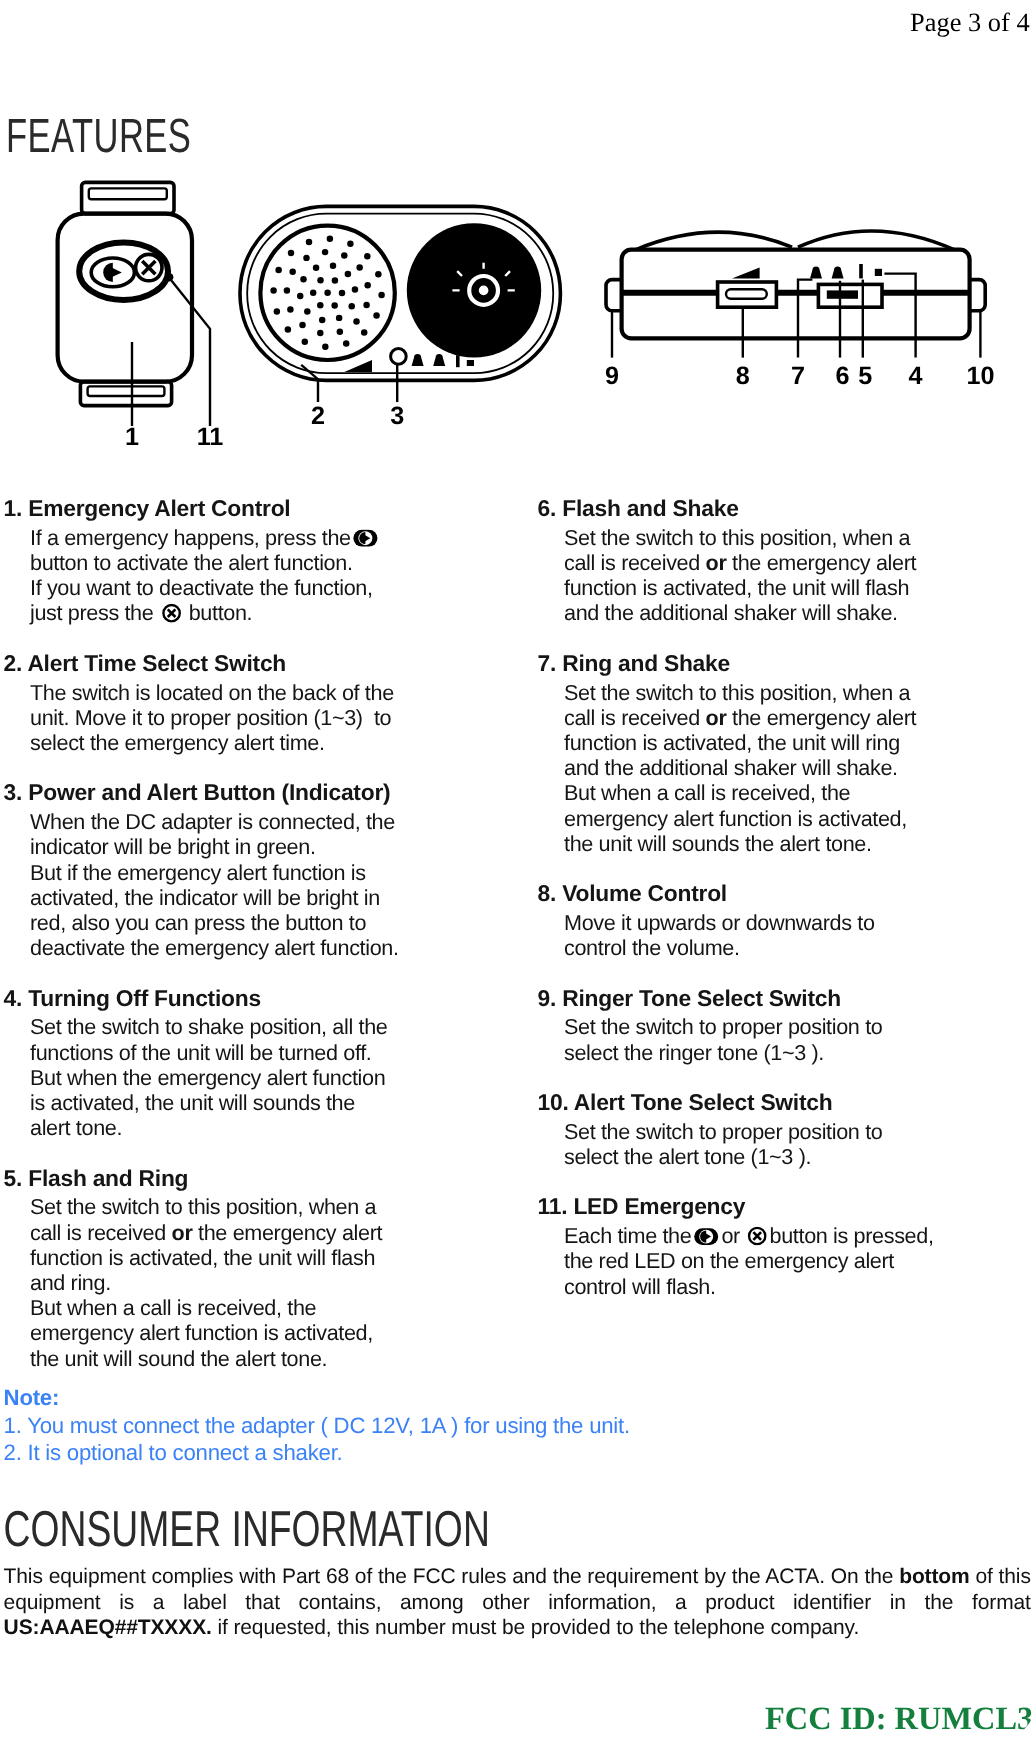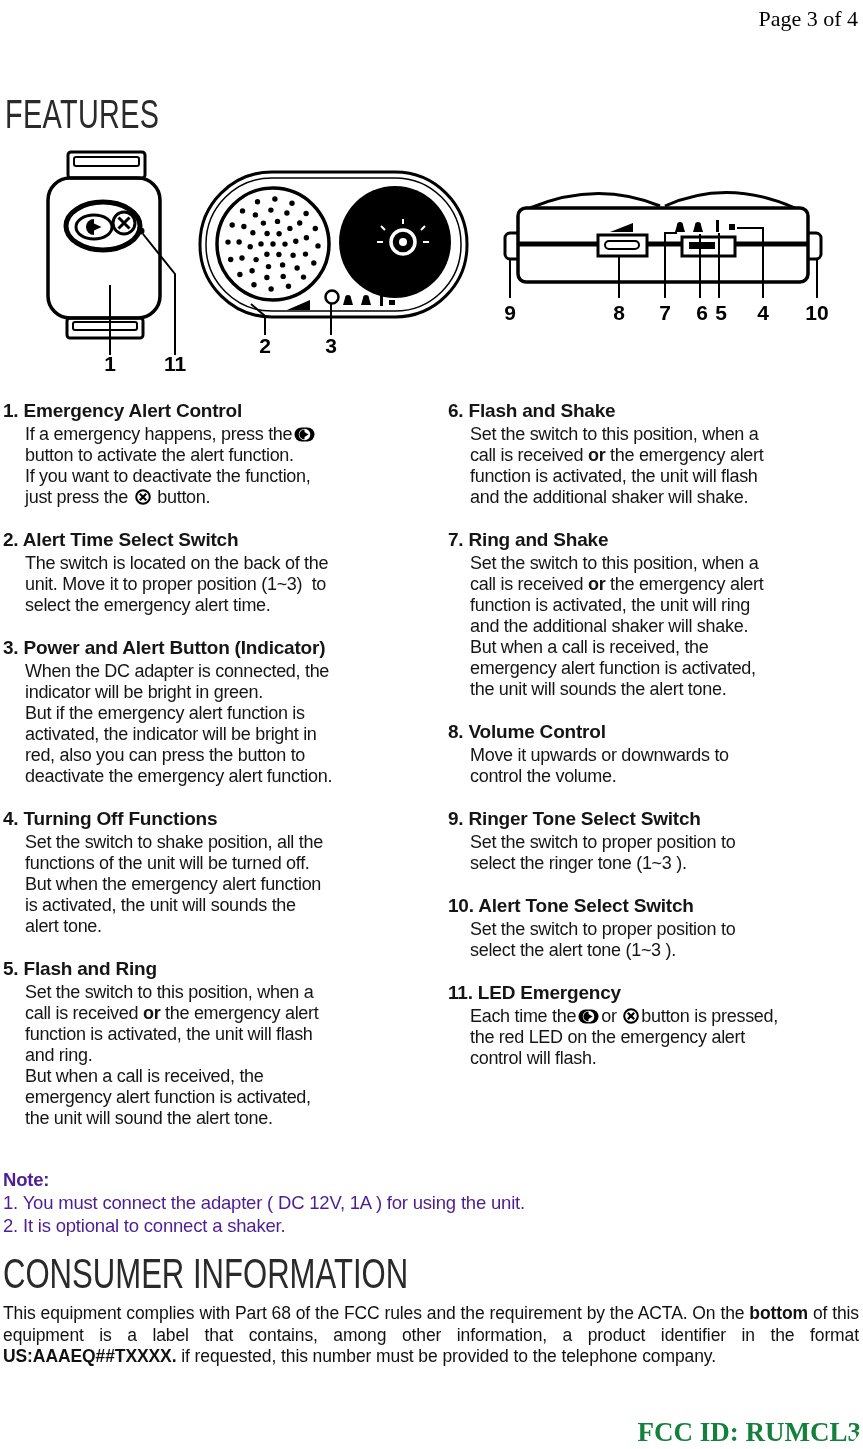--- a/index.html
+++ b/index.html
@@ -10,31 +10,31 @@
             font-size:22px;color:#000;}
 
   .features-heading{position:absolute;top:92px;left:5px;margin:0;font-size:40px;font-weight:400;
             color:#2a2a2a;letter-spacing:.5px;transform:scaleX(.72);transform-origin:left center;
             white-space:nowrap;}
 
   .diagrams{position:absolute;left:25px;top:140px;}
   .diagrams text{font-family:"Liberation Sans",sans-serif;font-size:21px;font-weight:bold;
             fill:#000;stroke:none;text-anchor:middle;}
 
-  .columns{position:absolute;left:3px;top:400px;display:flex;align-items:flex-start;justify-content:flex-end;}
+  .columns{position:absolute;left:3px;top:414px;display:flex;align-items:flex-start;justify-content:flex-end;}
   .col-left{width:440px;flex:none;}
   .col-right{width:412px;flex:none;margin-left:5px;}
   .feat{margin-bottom:21px;}
   .feat-title{font-size:19px;font-weight:700;letter-spacing:-.2px;margin-bottom:2px;}
   .feat-body{margin-left:22px;font-size:18px;line-height:21px;letter-spacing:-.3px;}
   .line{white-space:pre-wrap;}
   .b{font-weight:700;}
   .inline-icon{display:inline-block;vertical-align:-2px;line-height:0;margin:0 2px;}
 
-  .note{position:absolute;left:3px;top:1153px;font-size:18.5px;line-height:23px;letter-spacing:-.2px;color:#4c1d95;margin-top:15px;}
+  .note{position:absolute;left:3px;top:1153px;font-size:18.5px;line-height:23px;letter-spacing:-.2px;color:#3b82f6;}
   .note-heading{font-weight:700;}
 
   .consumer-heading{position:absolute;top:1250px;left:3px;margin:0;font-size:42px;font-weight:400;
             color:#2a2a2a;transform:scaleX(.74);transform-origin:left center;white-space:nowrap;}
   .consumer-para{position:absolute;top:1303px;left:3px;width:856px;margin:0;font-size:17.5px;
             line-height:21.5px;text-align:justify;letter-spacing:-.1px;color:#111;}
 
   .fcc-id{position:absolute;top:1417px;right:2px;font-family:"Liberation Serif",serif;
             font-weight:700;font-size:27px;color:#15803d;}
 </style>

